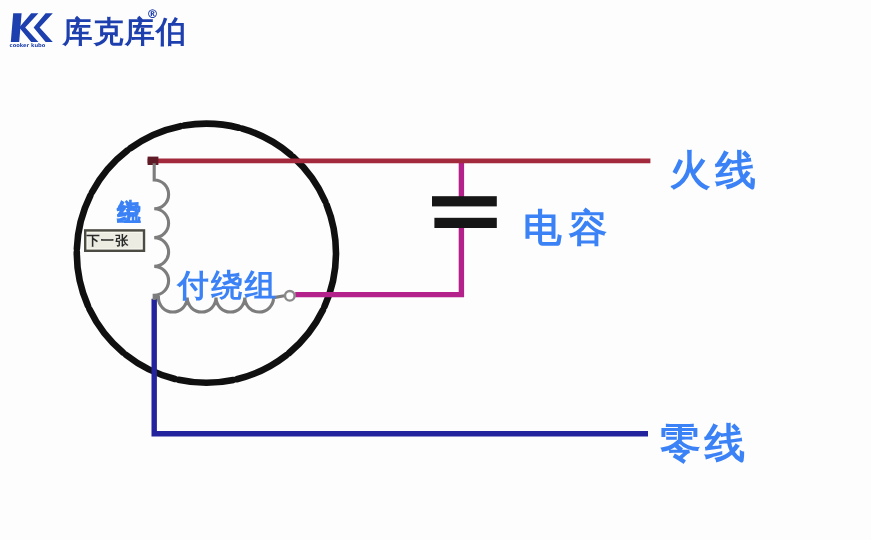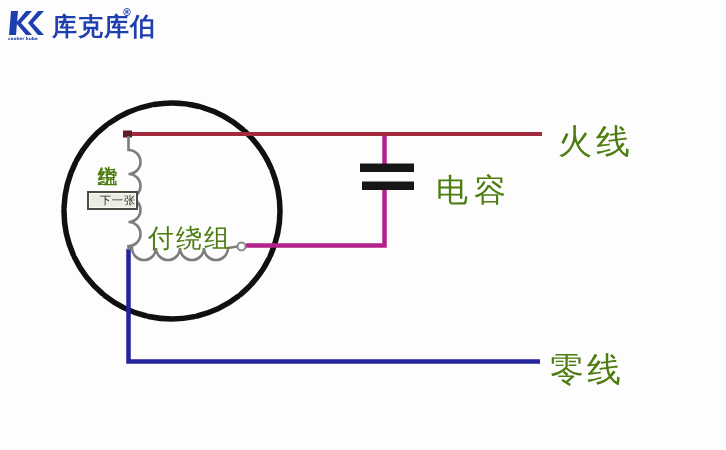--- a/index.html
+++ b/index.html
@@ -22,32 +22,32 @@
     left:44px;top:2px;
     font-size:25px;font-weight:800;color:#1e3fae;
     letter-spacing:1px;white-space:nowrap;
   }
   .logo-reg{
     left:114px;top:-1px;font-size:10px;color:#1e3fae;font-weight:700;
   }
   
   .schematic{left:0;top:0;width:726px;height:450px;}
   
-  .lbl{color:#4d7c0f;font-weight:400;}
+  .lbl{color:#3b82f6;font-weight:700;}
   .lbl-main-winding{
     left:97px;top:149px;height:80px;
     writing-mode:vertical-rl;text-orientation:upright;
     font-size:20px;letter-spacing:1px;line-height:22px;z-index:2;
   }
   .tooltip{
-    left:87px;top:191px;width:47px;height:15px;z-index:3;
+    left:70px;top:191px;width:47px;height:15px;z-index:3;
     background:#ecece2;border:2px solid #4c4c44;
     box-shadow:inset 0 0 0 1px #fbfbf4;
-    font-size:11px;line-height:15px;text-align:right;
-    color:#2a2a2a;font-weight:400;letter-spacing:1px;
+    font-size:11px;line-height:15px;text-align:left;
+    color:#2a2a2a;font-weight:700;letter-spacing:1px;
   }
   .lbl-aux-winding{left:148px;top:221px;font-size:26px;letter-spacing:2px;z-index:2;}
   .lbl-capacitor{left:436px;top:169px;font-size:32px;letter-spacing:6px;}
   .lbl-live{left:558px;top:119px;font-size:34px;letter-spacing:4px;}
   .lbl-neutral{left:550px;top:347px;font-size:34px;letter-spacing:3px;}
 </style>
 </head>
 <body>
 
 <div class="abs logo-wrap">

